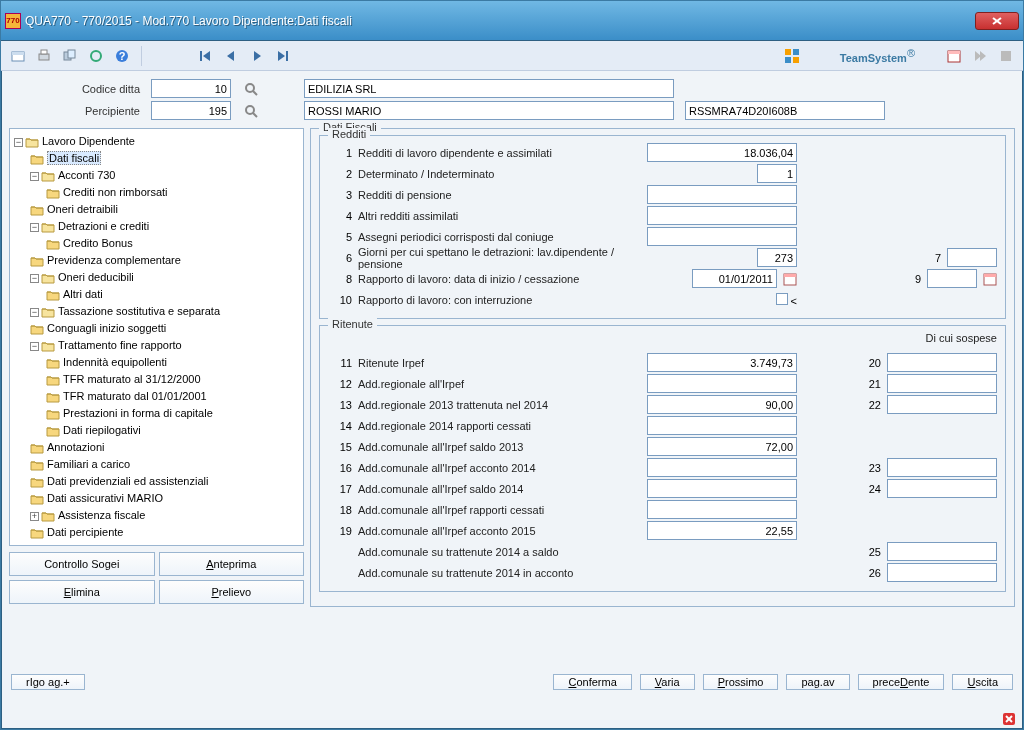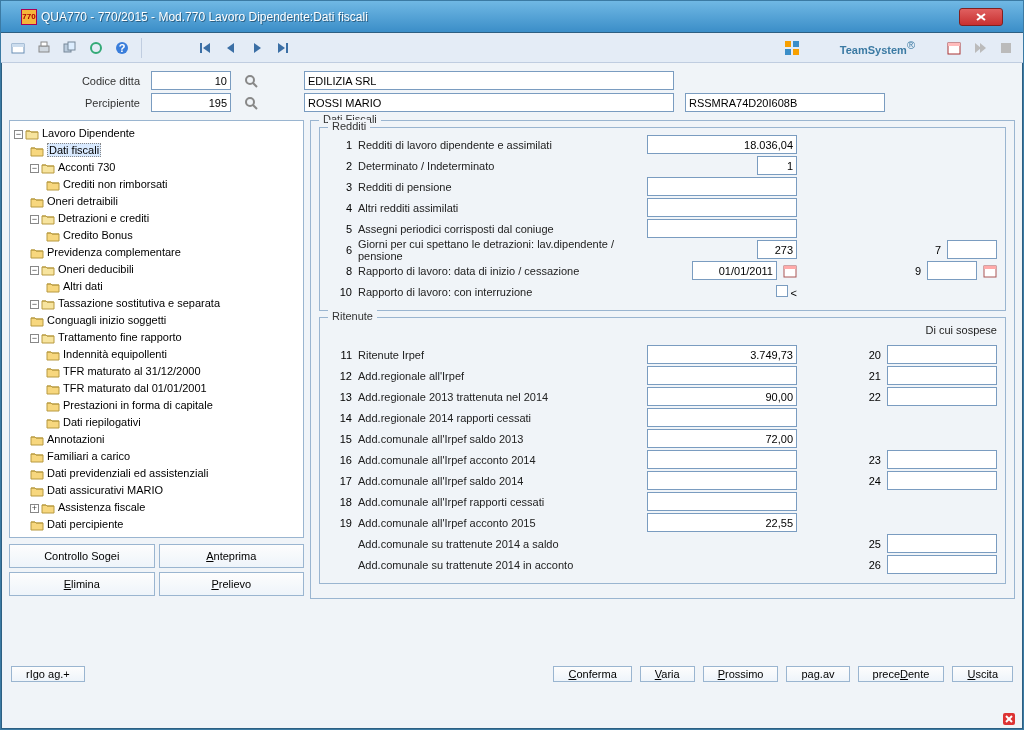--- a/index.html
+++ b/index.html
@@ -1,18 +1,18 @@
 <!DOCTYPE html>
 <html><head>
 <meta charset="utf-8">
 <style>
   * { box-sizing: border-box; font-family: Tahoma, Verdana, sans-serif; font-size: 11px; }
   body { margin:0; padding:0; background:#e8eff7; width:1024px; height:730px; overflow:hidden;}
   .window { width:1024px; height:730px; border:1px solid #3b7aa3; background:#f0f4f8; box-shadow:0 0 0 1px #2d5f82 inset;}
-  .titlebar { height:32px; background:linear-gradient(#70b8e4,#3b8ec8); display:flex; align-items:center; padding:0 20px; color:#fff; font-weight:bold; border-bottom:1px solid #2d5f82;}
+  .titlebar { height:40px; background:linear-gradient(#70b8e4,#3b8ec8); display:flex; align-items:center; padding:0 4px; color:#fff; font-weight:bold; border-bottom:1px solid #2d5f82;}
   .titlebar .icon { width:16px; height:16px; background:#f6b53a; border:1px solid #a05; font-size:8px; line-height:14px; text-align:center; color:#a00; margin-right:4px;}
   .titlebar .title { flex:1; font-size:12px; font-weight:normal; text-shadow:1px 1px 0 #2d5f82;}
   .titlebar .close { width:44px; height:18px; background:linear-gradient(#e06060,#c83030); border:1px solid #802020; border-radius:3px; display:flex; align-items:center; justify-content:center;}
   .titlebar .close svg { stroke:#fff; stroke-width:2;}
   .toolbar { height:30px; background:#e4ecf6; border-bottom:1px solid #c0cde0; display:flex; align-items:center; padding:0 6px; gap:4px;}
   .tb-btn { width:22px; height:22px; border:1px solid transparent; display:flex; align-items:center; justify-content:center; border-radius:3px;}
   .tb-sep { width:1px; height:20px; background:#c0cde0; margin:0 4px;}
   .tb-spacer { flex:1;}
   .logo { display:flex; align-items:center; gap:4px; color:#3b7aa3; font-size:13px;}
   .logo b { color:#3b7aa3;margin-left:36px;}

